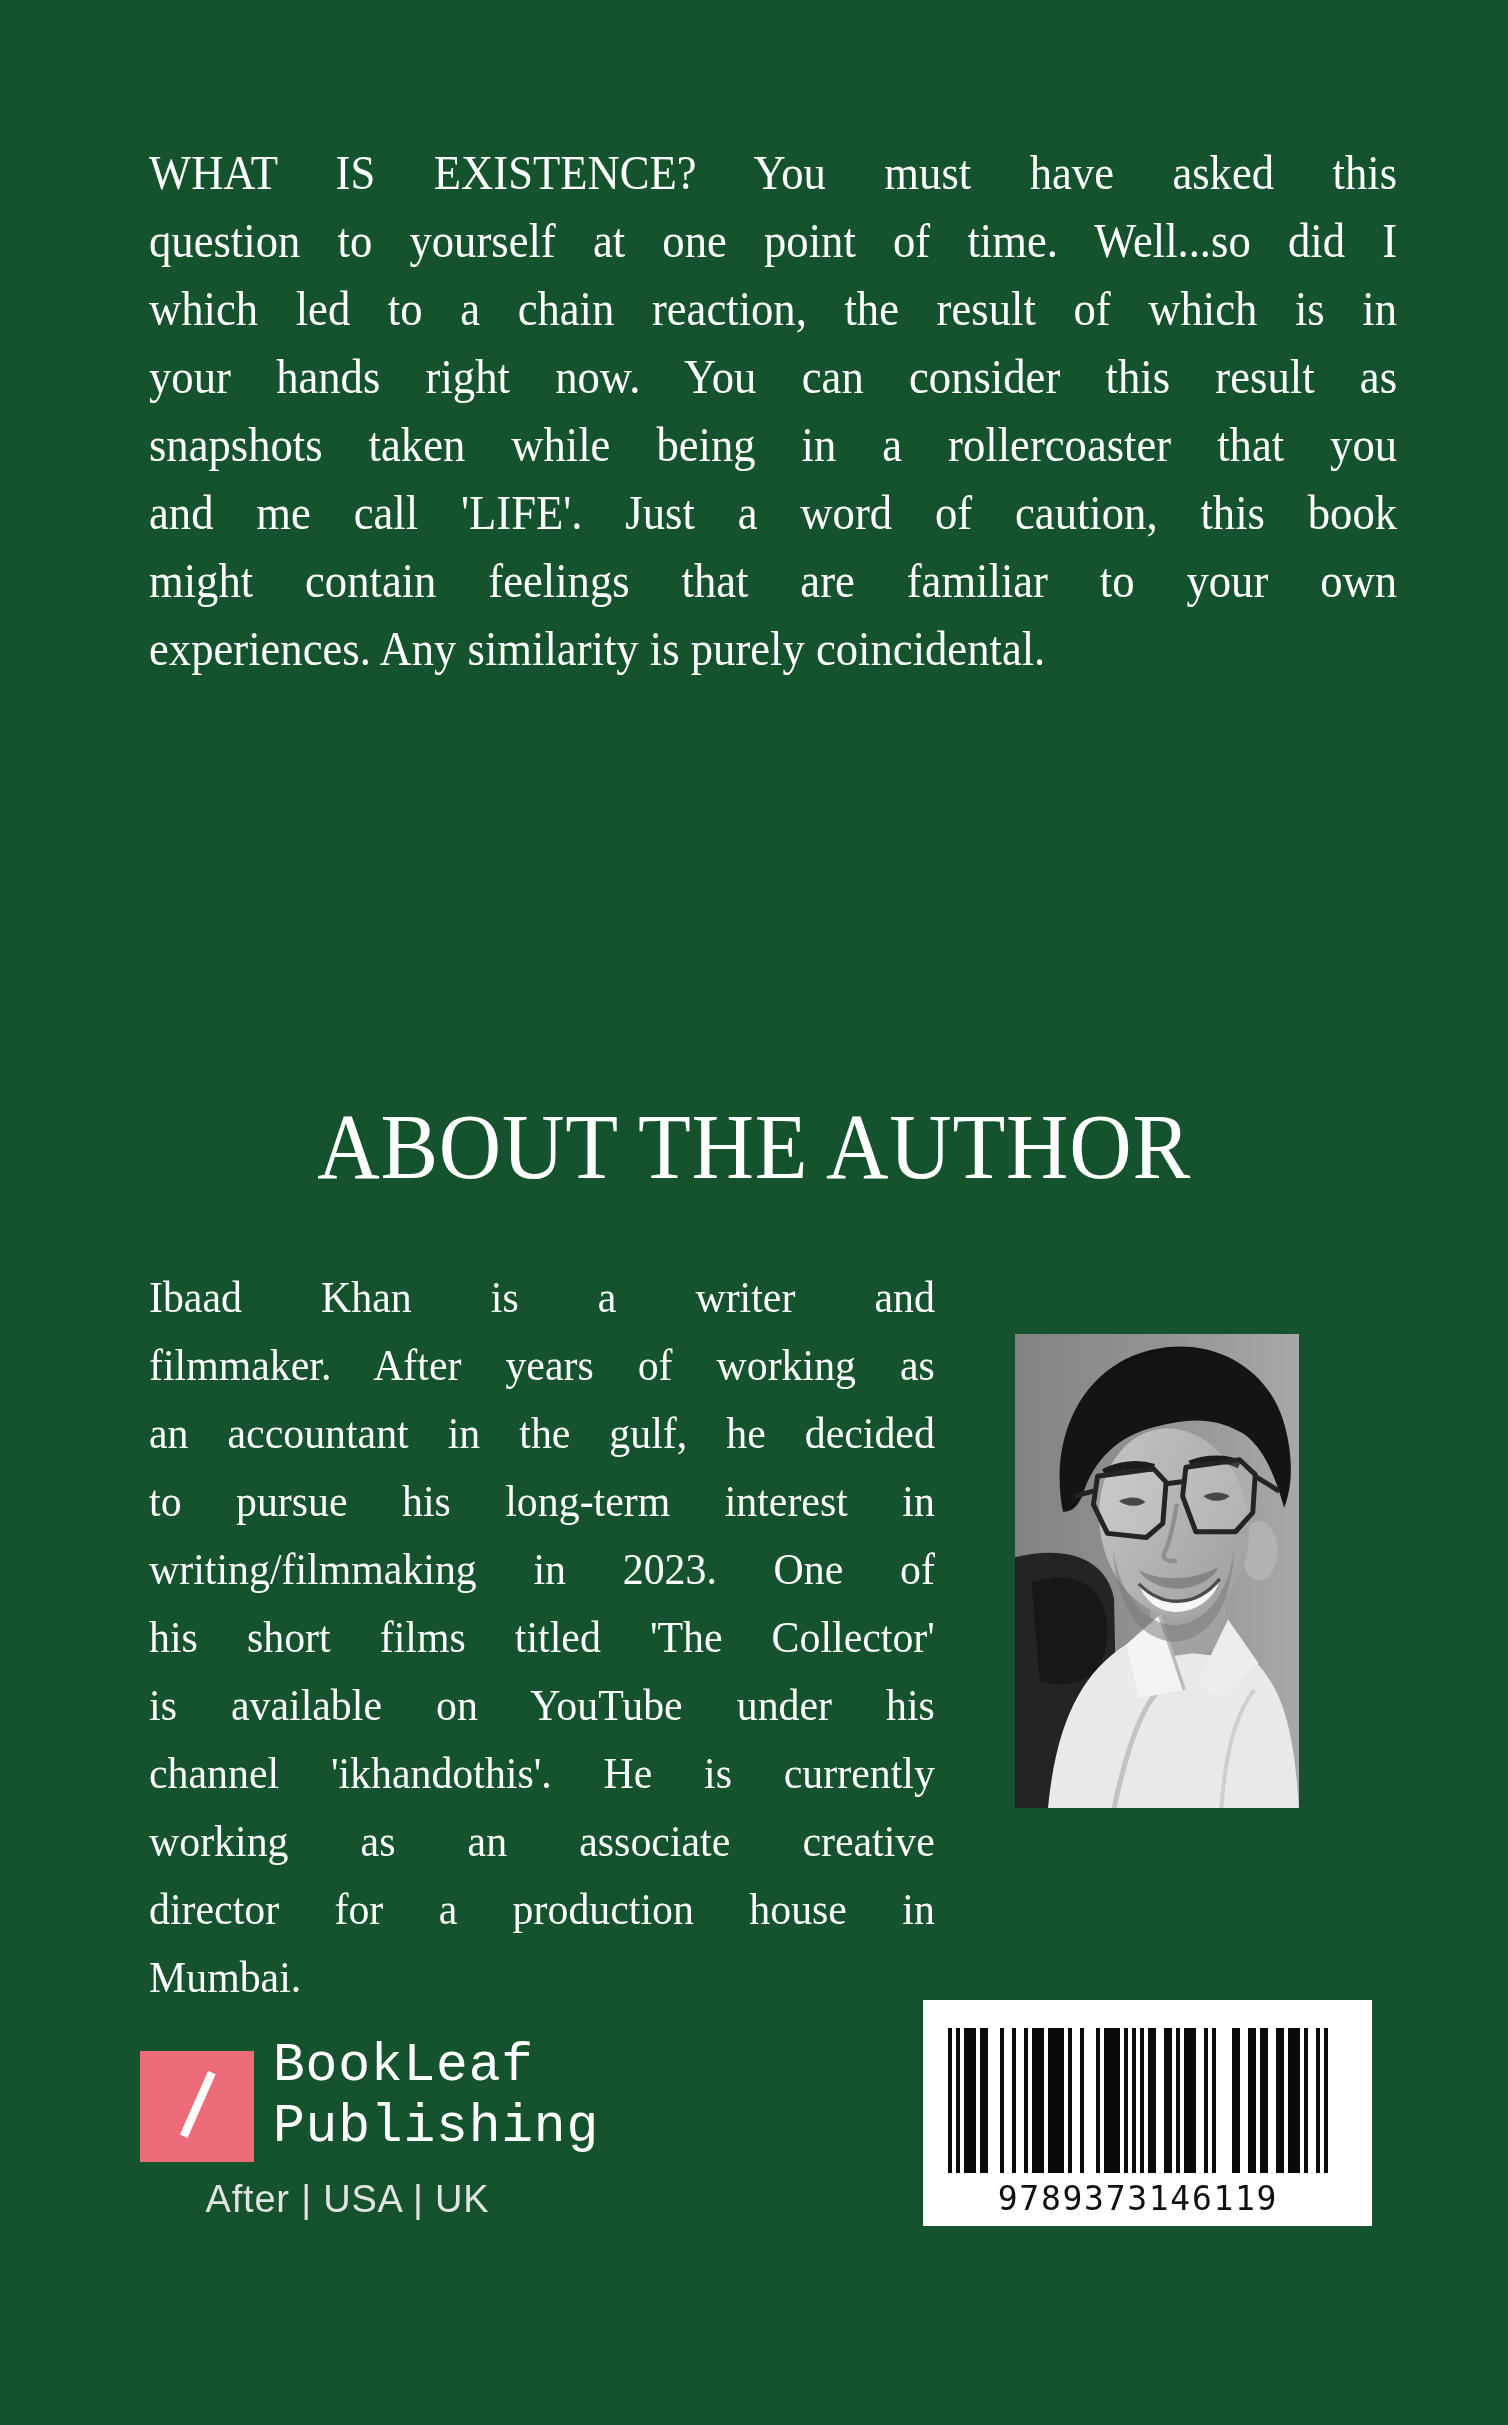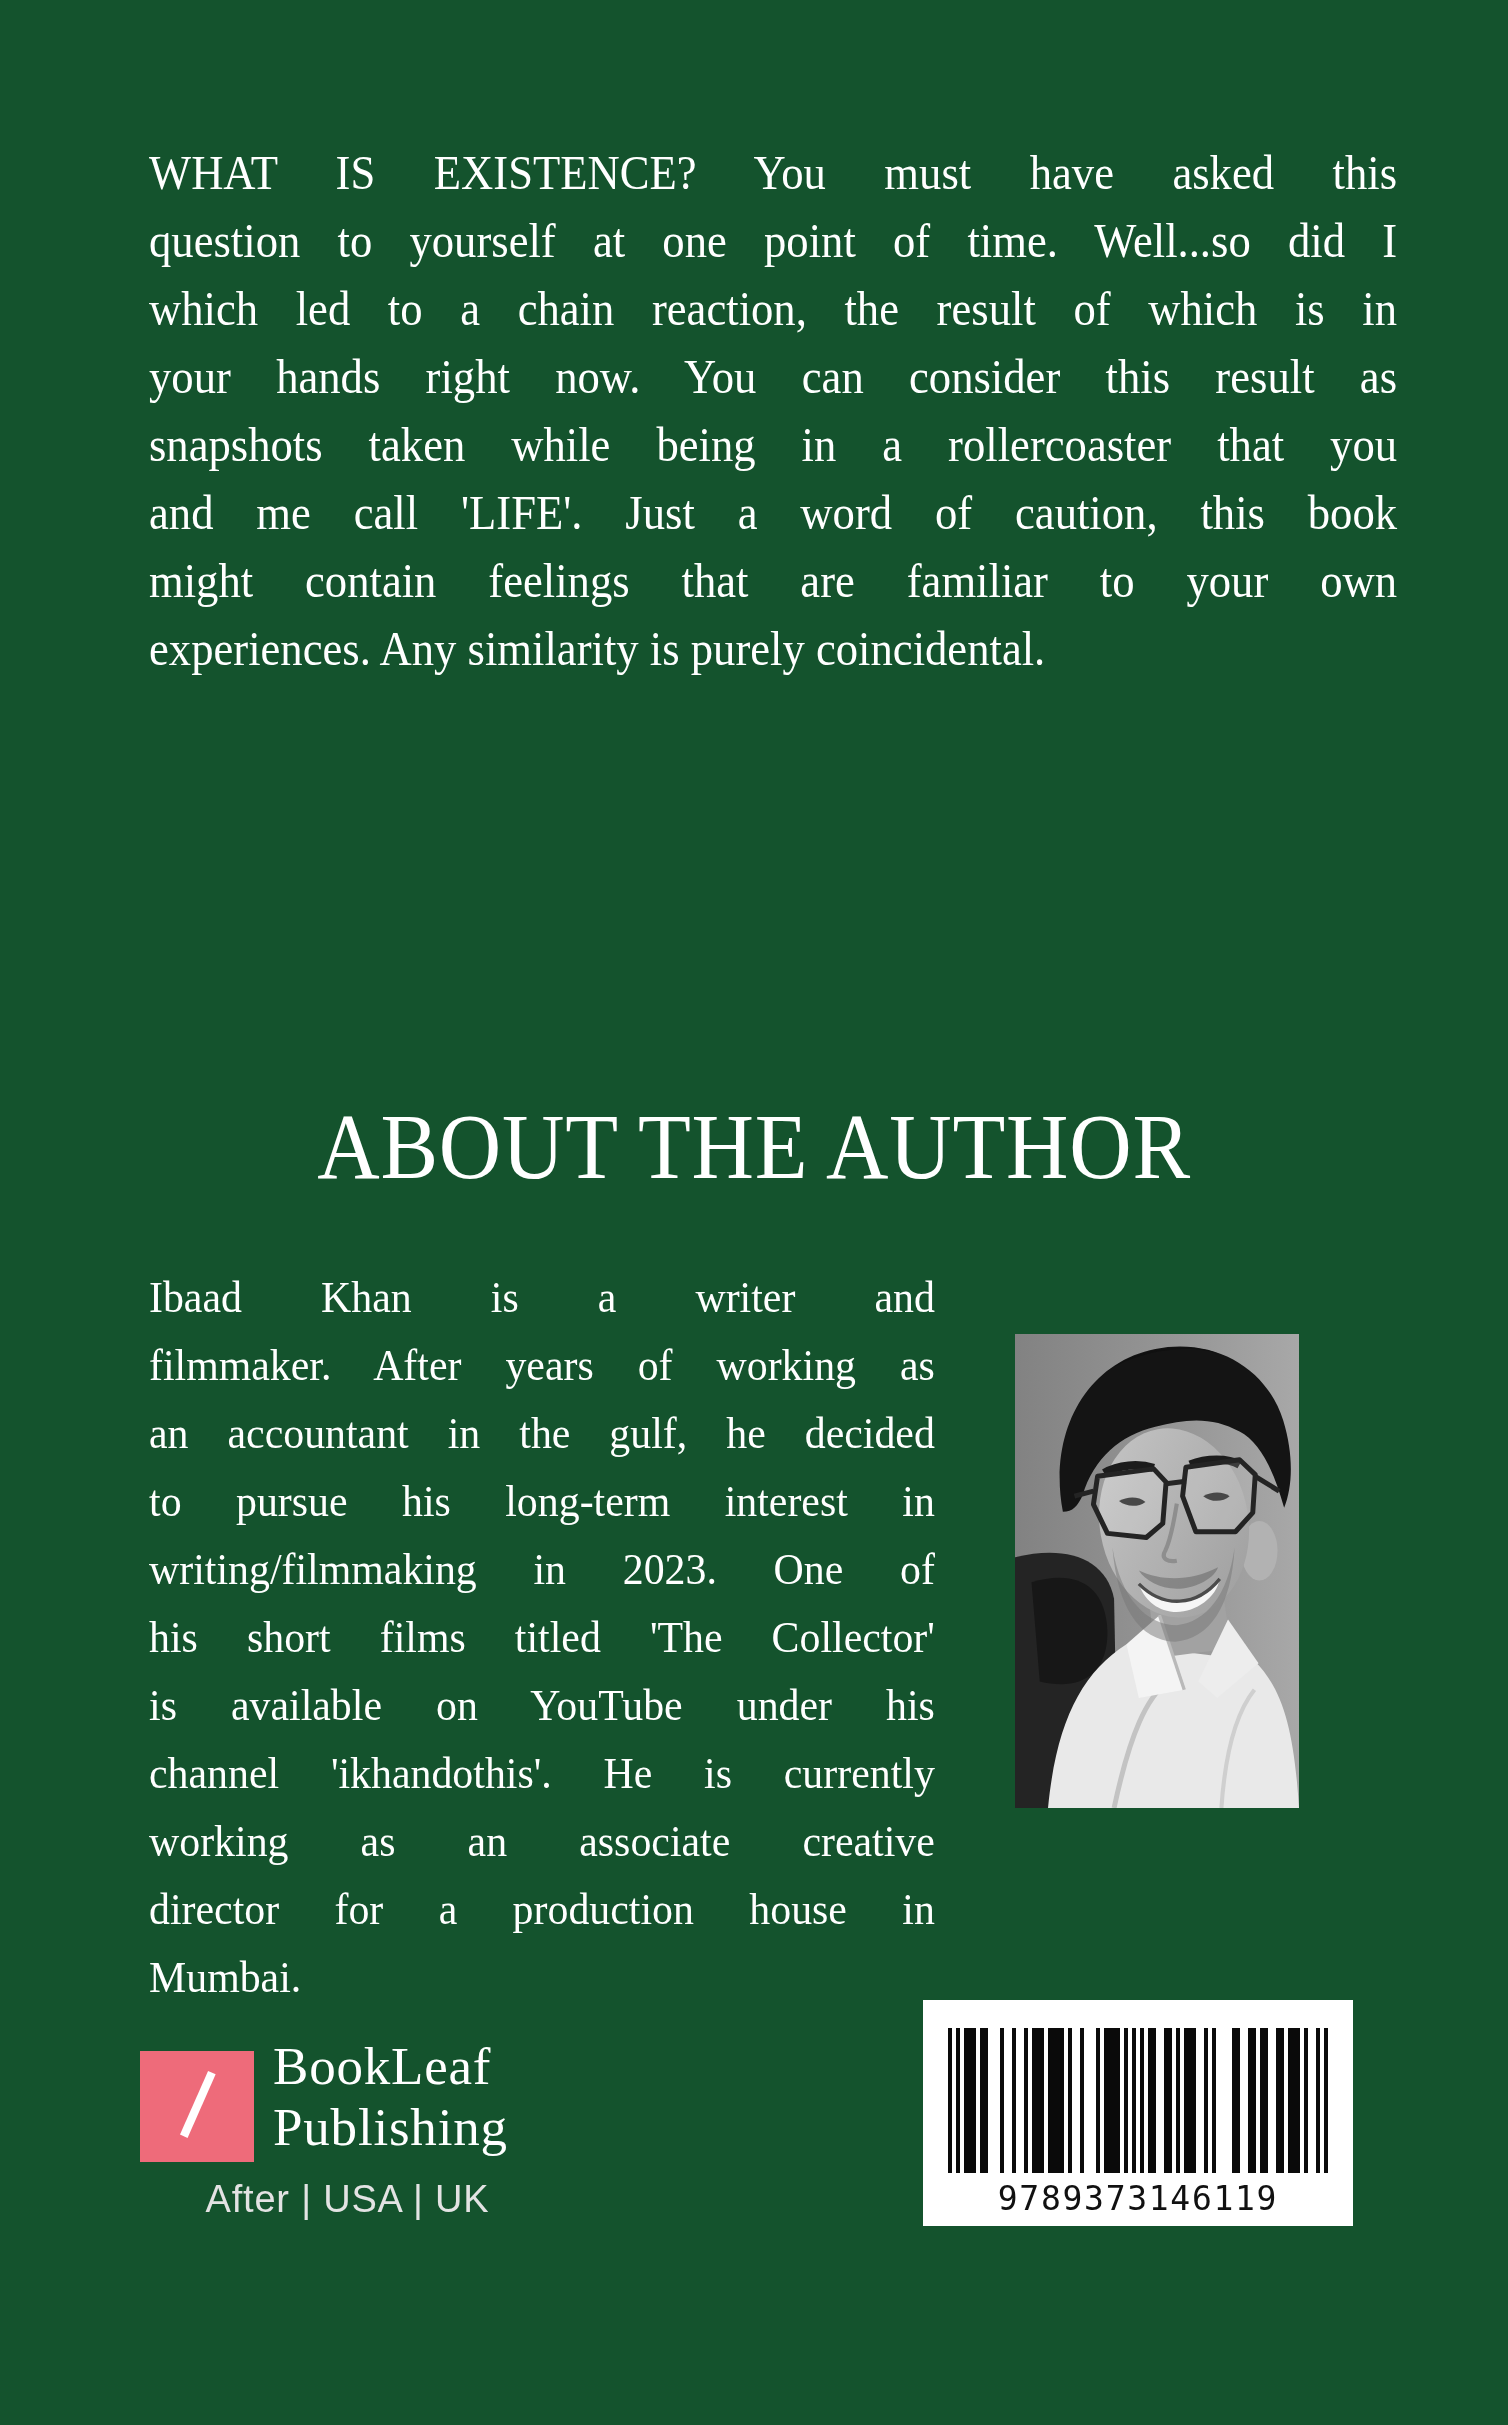--- a/index.html
+++ b/index.html
@@ -47,40 +47,41 @@
   }
   .photo svg{display:block;width:100%;height:100%;}
 
   .logo-square{
     position:absolute;left:140px;top:2051px;width:114px;height:111px;
   }
   .logo-square svg{display:block;width:100%;height:100%;}
 
   .logo-text{
     position:absolute;left:273px;top:2036px;
-    font-family:Liberation Serif, serif;
+    font-family:Liberation Mono, monospace;
     font-weight:300;
     font-size:53px;line-height:61px;
     color:#fff;
     letter-spacing:0.8px;
   }
 
   .regions{
     position:absolute;left:140px;top:2179px;width:415px;
     font-family:"Liberation Sans", sans-serif;
     font-weight:300;
     font-size:38px;line-height:41px;
     text-align:center;
     color:#e3e3e3;
     letter-spacing:0.8px;
   }
 
   .barcode{
     position:absolute;left:923px;top:2000px;width:430px;height:226px;
     background:#fff;
+    padding-left:19px;
   }
   .bars{
     position:absolute;left:25px;top:28px;width:380px;height:145px;
   }
   .barcode-number{
     position:absolute;left:0;top:180px;width:430px;
     text-align:center;
     font-family:"DejaVu Sans Mono", monospace;
     font-size:33px;line-height:38px;
     color:#111;

